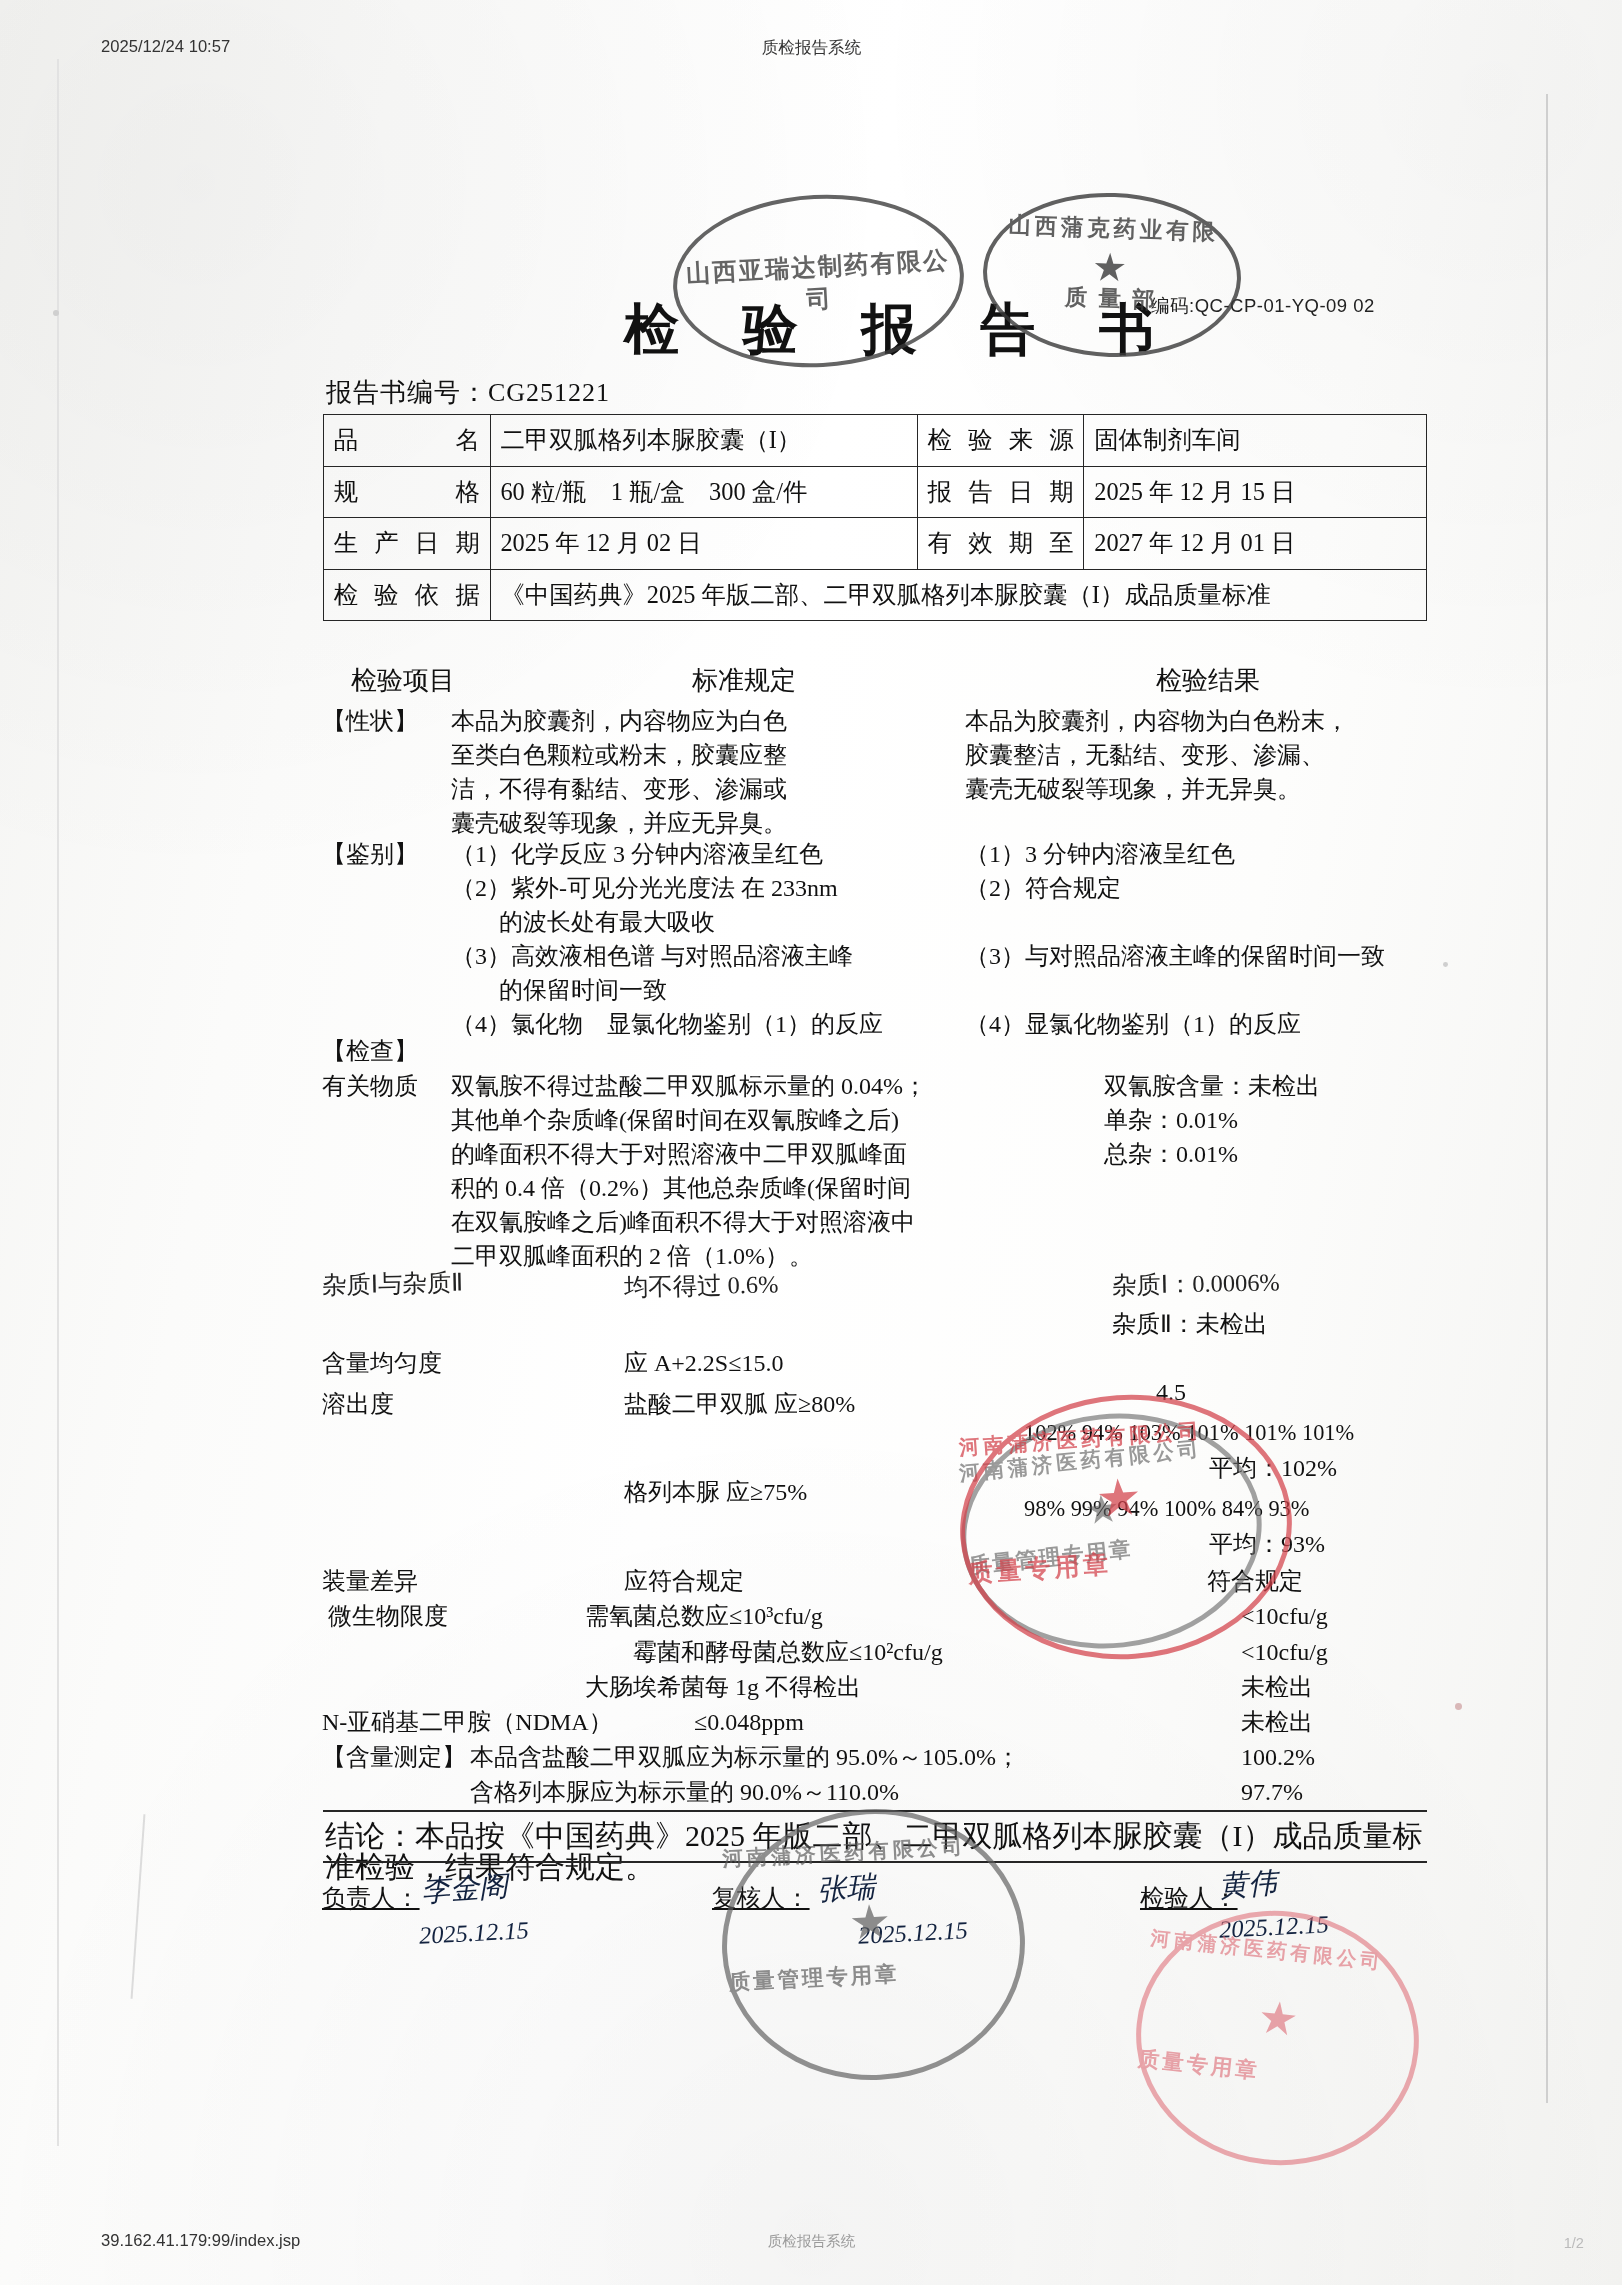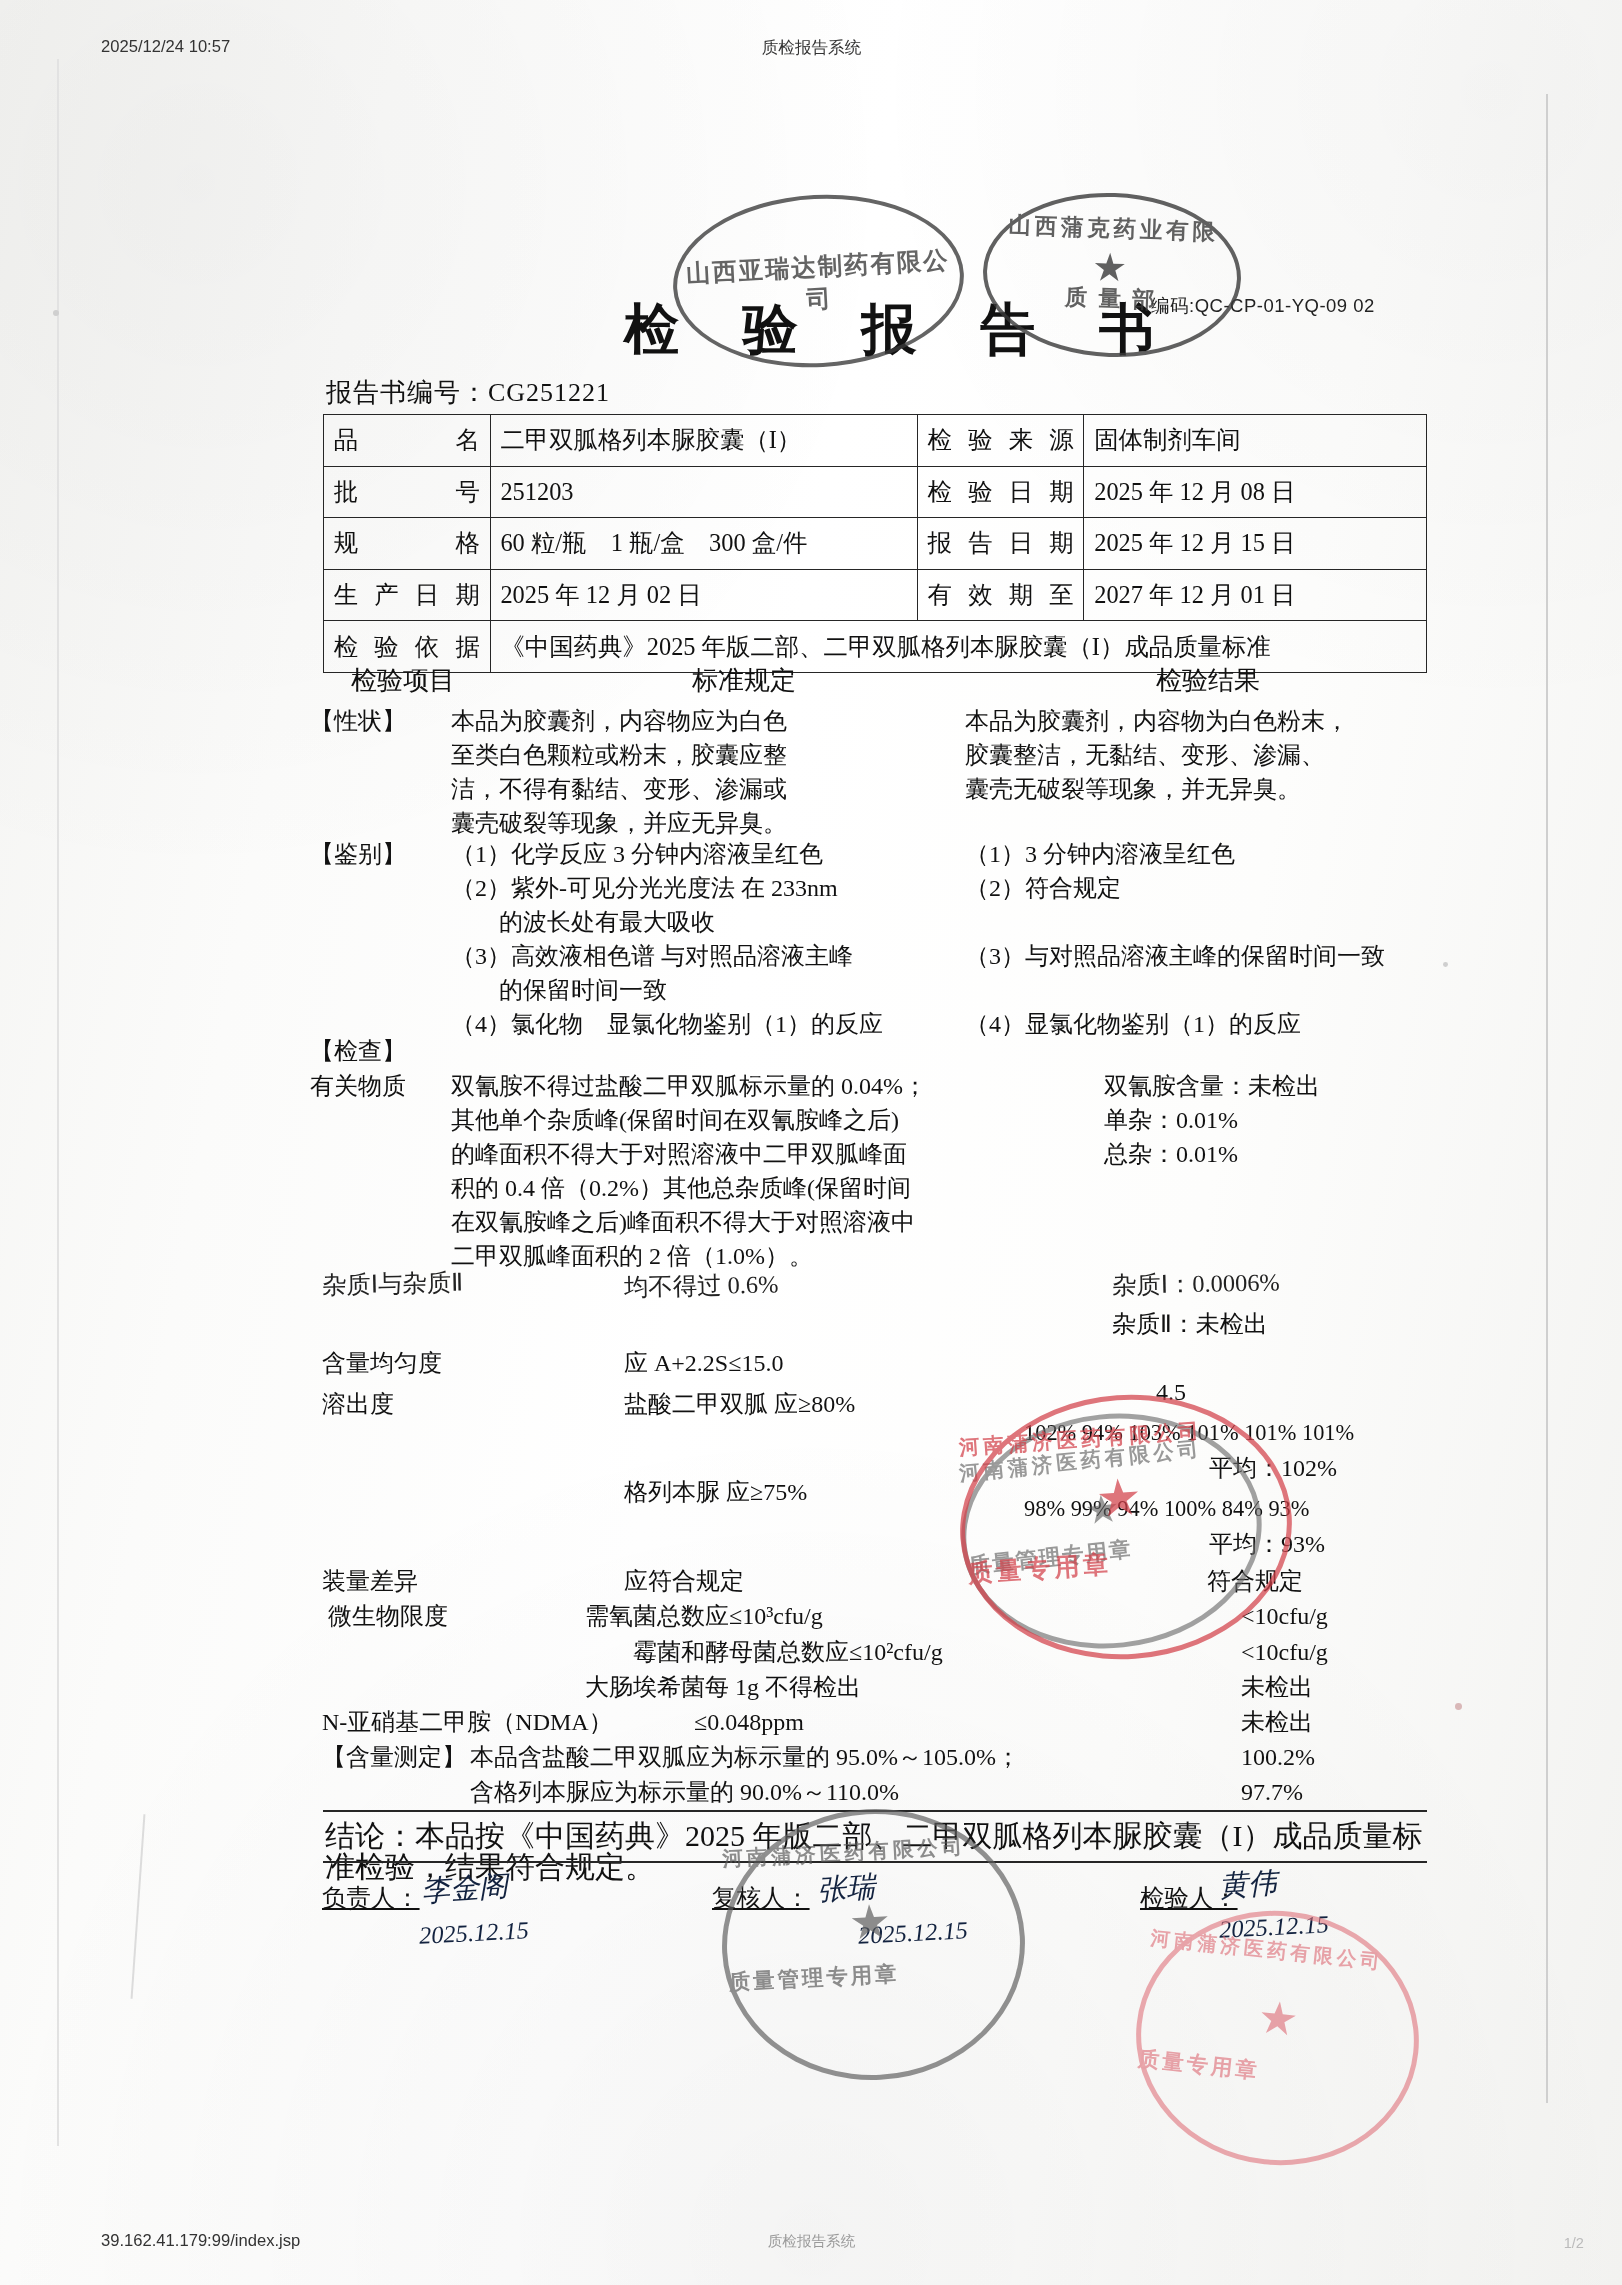--- a/index.html
+++ b/index.html
@@ -134,21 +134,21 @@
   
   .blk {
     position: absolute;
     font-family: "Liberation Serif", serif;
     font-size: 24px;
     line-height: 34px;
     color: #111;
     white-space: pre-wrap;
   }
 
-  .left-col { left: 310px; width: 127px; }
+  .left-col { left: 322px; width: 127px; }
   .mid-col  { left: 451px; width: 488px; }
   .right-col{ left: 965px; width: 458px; }
 
   
   .concl {
     position: absolute;
     left: 325px; top: 1767px;
     width: 1100px;
     font-family: "Liberation Serif", serif;
     font-size: 30px;
@@ -317,26 +317,20 @@
   <div class="txt">质 量 部</div>
 </div>
 
 <table class="tbl">
   <tbody>
       <tr>
     <td class="lbl">品　名</td>
     <td class="val">二甲双胍格列本脲胶囊（I）</td>
     <td class="lbl2">检验来源</td>
     <td class="val2">固体制剂车间</td>
-  </tr>
-  <tr>
-    <td class="lbl">批　号</td>
-    <td class="val">251203</td>
-    <td class="lbl2">检验日期</td>
-    <td class="val2">2025 年 12 月 08 日</td>
   </tr>
   <tr>
     <td class="lbl">规　格</td>
     <td class="val">60 粒/瓶　1 瓶/盒　300 盒/件</td>
     <td class="lbl2">报告日期</td>
     <td class="val2">2025 年 12 月 15 日</td>
   </tr>
   <tr>
     <td class="lbl">生产日期</td>
     <td class="val">2025 年 12 月 02 日</td>

